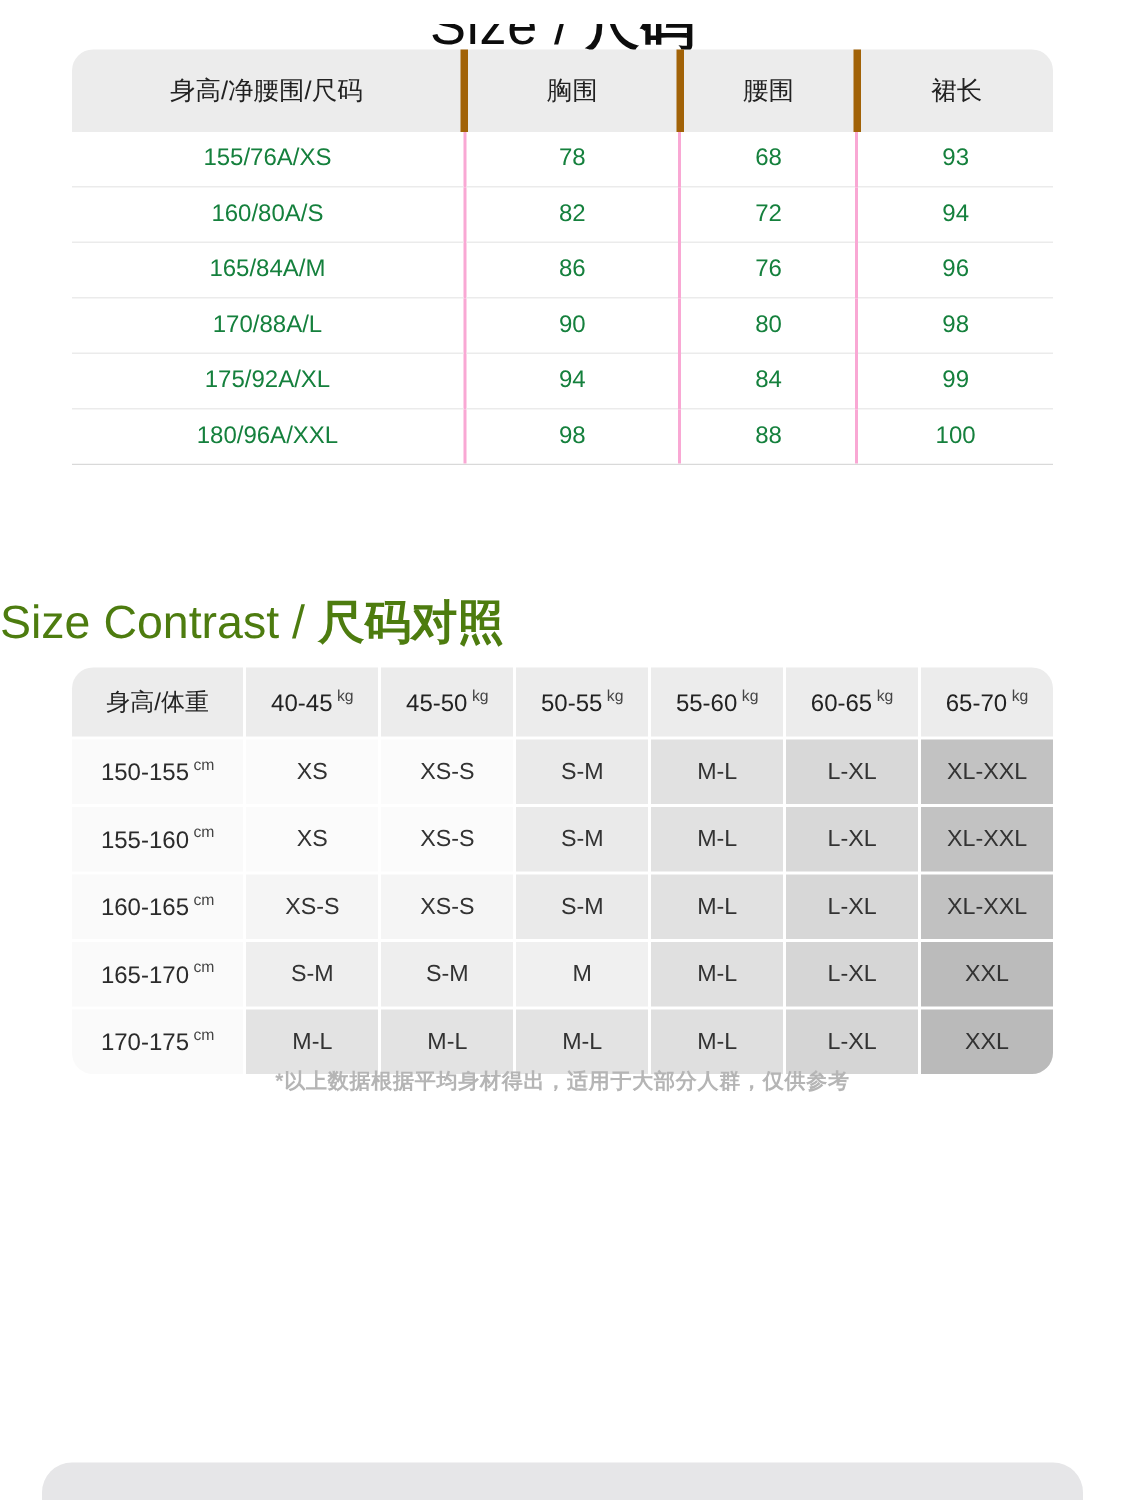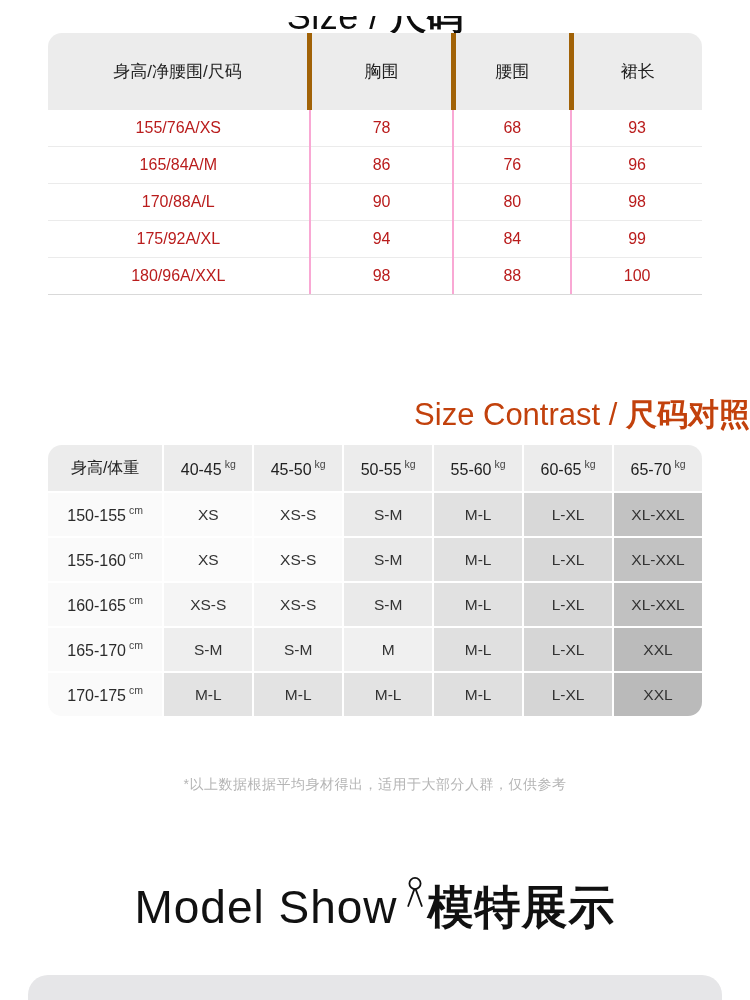--- a/index.html
+++ b/index.html
@@ -27,45 +27,45 @@
   .size-table-wrap{
     position:absolute;top:33px;left:48px;width:654px;
     border-bottom:1px solid #d9d9d9;
   }
   table.size{
     border-collapse:collapse;table-layout:fixed;width:654px;
   }
   table.size thead th{
     background:#ececec;height:53px;
     font-size:17px;font-weight:400;color:#222;
-    text-align:center;padding:12px;
+    text-align:center;padding:1px;
   }
   table.size thead th + th{border-left:5px solid #a16207;}
   table.size thead th:first-child{border-radius:14px 0 0 0;}
   table.size thead th:last-child{border-radius:0 14px 0 0;}
   table.size tbody td{
     height:36px;text-align:center;
-    font-size:16px;color:#b91c1c;
+    font-size:16px;color:#15803d;
     border-top:1px solid #ebebeb;padding:0;background:#fff;
   }
   table.size tbody tr:first-child td{border-top:none;}
   table.size tbody td + td{border-left:2px solid #f9a8d4;}
   
   .note{
     position:absolute;left:0;right:0;
     text-align:center;
     font-size:14px;color:#b5b5b5;letter-spacing:0.5px;
   }
   .note1{top:327px;}
-  .note2{top:776px;}
+  .note2{top:712px;font-weight:bold;}
   
   .title2{
     position:absolute;top:396px;left:0;right:0;margin:0;
-    text-align:right;
-    font-size:31px;line-height:37px;font-weight:400;color:#c2410c;
+    text-align:left;
+    font-size:31px;line-height:37px;font-weight:400;color:#4d7c0f;
   }
   
   .contrast-table-wrap{position:absolute;top:443px;left:46px;width:658px;}
   table.contrast{
     border-collapse:separate;border-spacing:2px;
     table-layout:fixed;width:658px;
   }
   table.contrast th,table.contrast td{padding:0;text-align:center;font-weight:400;}
   table.contrast thead th{
     background:#ececec;height:46px;
@@ -129,20 +129,26 @@
           </tr>
         </thead>
       <tbody>
           <tr>
             <td>155/76A/XS</td>
             <td>78</td>
             <td>68</td>
             <td>93</td>
           </tr>
           <tr>
+            <td>160/80A/S</td>
+            <td>82</td>
+            <td>72</td>
+            <td>94</td>
+          </tr>
+          <tr>
             <td>165/84A/M</td>
             <td>86</td>
             <td>76</td>
             <td>96</td>
           </tr>
           <tr>
             <td>170/88A/L</td>
             <td>90</td>
             <td>80</td>
             <td>98</td>
@@ -233,21 +239,16 @@
             <td style="background: rgb(223, 223, 223);">M-L</td>
             <td style="background: rgb(213, 213, 213);">L-XL</td>
             <td style="background: rgb(186, 186, 186);">XXL</td>
           </tr>
         </tbody>
     </table>
   </div>
 
   <div class="note note2">*以上数据根据平均身材得出，适用于大部分人群，仅供参考</div>
 
-  <h2 class="title3"><span>Model Show</span><svg class="person-icon-svg" viewBox="0 0 24 32" fill="none" xmlns="http://www.w3.org/2000/svg">
-        <circle cx="12" cy="7.5" r="5.6" stroke="#111" stroke-width="1.8" fill="none"></circle>
-        <path d="M11.2 13.6 L5.2 30" stroke="#111" stroke-width="1.8" stroke-linecap="round"></path>
-        <path d="M12.8 13.6 L18.8 30" stroke="#111" stroke-width="1.8" stroke-linecap="round"></path>
-      </svg><strong>模特展示</strong></h2>
 
   <div class="next-block"></div>
 
 </div>
 
 </body></html>

